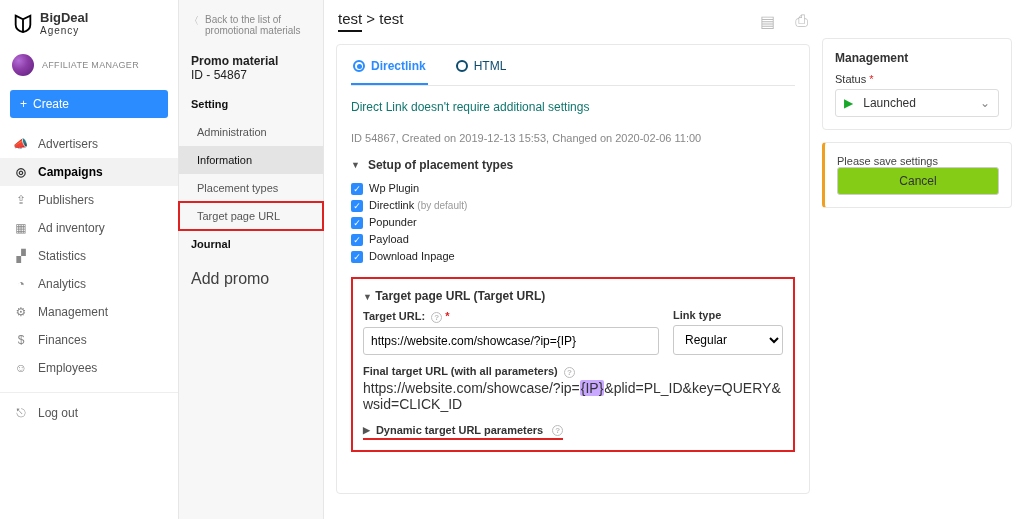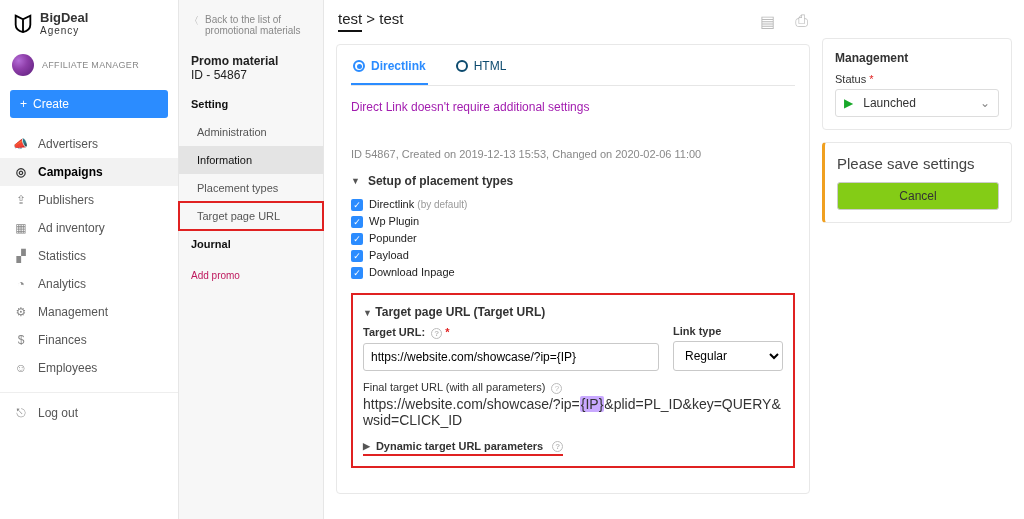--- a/index.html
+++ b/index.html
@@ -23,65 +23,65 @@
 .sidebar2{width:145px;background:#f7f7f7;border-right:1px solid #e6e6e6;padding-top:8px}
 .back{display:flex;gap:6px;padding:6px 10px 10px;font-size:10px;color:#888;cursor:pointer}
 .back .chev{font-size:10px;color:#999}
 .pm{padding:8px 12px;font-size:12px;color:#222;font-weight:bold}
 .pm .sub{font-weight:normal}
 .snav{list-style:none}
 .snav li{padding:8px 12px 8px 18px;font-size:11px;color:#555;cursor:pointer}
 .snav li.head{font-weight:bold;color:#111;padding-left:12px}
 .snav li.active{background:#e4e4e4;color:#111;font-weight:normal}
 .snav li.highlight{outline:2px solid #e02121;outline-offset:-1px}
-.addpromo{padding:12px;color:#be185d;cursor:pointer;font-size:10px}
+.addpromo{padding:12px;color:#404040;cursor:pointer;font-size:16px}
 .main{flex:1;display:flex;gap:12px;padding:0 12px 25px;overflow:hidden;background:#fff}
 .center{flex:1;display:flex;flex-direction:column;min-width:0}
 .crumbrow{display:flex;align-items:center;padding:10px 2px 6px}
 .crumb{font-size:15px;color:#222}
 .crumb .under{display:inline-block;border-bottom:2px solid #111;padding-bottom:3px}
 .headicons{margin-left:auto;display:flex;gap:20px;color:#bbb}
 .headicons span{cursor:pointer;font-size:16px}
 .panel{border:1px solid #e8e8e8;border-radius:4px;padding:14px;margin-top:6px;overflow:auto;flex:1}
 .tabs{display:flex;gap:26px;border-bottom:1px solid #e6e6e6;margin-bottom:14px}
 .tab{display:flex;align-items:center;gap:6px;padding:0 2px 10px;color:#0c4a6e;cursor:pointer;border-bottom:2px solid transparent}
 .tab.active{color:#2b8cff;border-bottom-color:#2b8cff;font-weight:bold}
 .radio{width:12px;height:12px;border:2px solid currentColor;border-radius:50%;display:inline-flex;align-items:center;justify-content:center}
 .radio.on::after{content:"";width:5px;height:5px;background:#2b8cff;border-radius:50%}
-.note{color:#a21caf;margin:4px 0 34px}
+.note{color:#0f766e;margin:4px 0 18px}
 .meta{color:#888;font-size:11px;margin-bottom:14px}
 .sect{margin-bottom:12px}
 .sect h4{font-size:12px;font-weight:bold;display:flex;align-items:center;gap:8px;margin-bottom:8px}
 .tri{font-size:9px;color:#555}
 .chklist{list-style:none}
 .chklist li{padding:2px 0;font-size:11px;color:#222}
 .cb{display:inline-block;width:12px;height:12px;background:#2b8cff;color:#fff;font-size:9px;text-align:center;line-height:12px;border-radius:2px;margin-right:6px}
 .muted{color:#999;font-size:10px}
 .redbox{border:2px solid #e02121;padding:10px;margin-top:4px}
 .row{display:flex;gap:14px;align-items:center;margin-top:6px}
 .field{flex:1}
 .field label{font-size:11px;font-weight:bold;display:block;margin-bottom:4px}
 .req{color:#e02121}
 .help{display:inline-block;width:11px;height:11px;border:1px solid #bbb;border-radius:50%;font-size:8px;color:#bbb;text-align:center;line-height:10px;margin-left:3px}
 input,select{width:100%;border:1px solid #c9c9c9;border-radius:3px;padding:6px 7px;font-size:12px;background:#fff}
 select{max-width:110px}
-.finallabel{font-size:11px;font-weight:normal;margin-top:10px}
+.finallabel{font-size:11px;font-weight:bold;margin-top:10px}
 .finalurl{font-size:14px;word-break:break-all;margin-top:2px}
 .hl{background:#c9a9ff;padding:0 1px;border-radius:2px}
 .dynrow{margin-top:12px;border-bottom:2px solid #e02121;display:inline-block;padding-bottom:2px}
 .dynrow h5{font-size:11px;font-weight:bold;display:flex;align-items:center;gap:6px}
 .rightcol{width:190px;display:flex;flex-direction:column;gap:12px;margin-top:38px}
 .card{border:1px solid #e8e8e8;border-radius:4px;padding:12px;background:#fff}
 .card h4{font-size:12px;font-weight:bold;margin-bottom:8px}
 .statuslbl{font-size:11px;margin-bottom:4px}
 .status{display:flex;align-items:center;gap:10px;border:1px solid #ddd;border-radius:3px;padding:6px 8px;cursor:pointer;font-size:12px}
 .play{color:#17a829}
 .status .chev{margin-left:auto;color:#888}
 .savecard{border-left:3px solid #f0a020}
-.savecard .msg{font-size:15px;color:#444;margin-bottom:10px}
+.savecard .msg{font-size:11px;color:#444;}
 .btnrow{display:flex;gap:8px}
 .btn{flex:1;text-align:center;border-radius:3px;padding:6px 4px;font-size:12px;cursor:pointer}
 .btn.cancel{border:1px solid #ccc;background:#84cc16}
 .btn.save{background:#2b8cff;color:#fff;border:2px solid #e02121}
 </style>
 </head>
 <body>
 
 <div class="app">
  <aside class="sidebar1">
@@ -187,22 +187,22 @@
     </div>
     <div class="note">Direct Link doesn't require additional settings</div>
     <div class="meta">ID 54867, Created on 2019-12-13 15:53, Changed on 2020-02-06 11:00</div>
 
     <div class="sect">
      <h4>
               <span class="tri">▼</span>
               <span>Setup of placement types</span>
             </h4>
      <ul class="chklist">
+      <li><span class="cb">✓</span><span>Wp Plugin</span></li>
       <li><span class="cb">✓</span><span>Directlink</span> <span class="muted">(by default)</span></li>
-      <li><span class="cb">✓</span><span>Wp Plugin</span></li>
       <li><span class="cb">✓</span><span>Popunder</span></li>
       <li><span class="cb">✓</span><span>Payload</span></li>
       <li><span class="cb">✓</span><span>Download Inpage</span></li>
      </ul>
     </div>
 
     <div class="redbox">
      <h4 style="margin-bottom:6px"><span class="tri">▼</span> <span>Target page URL (Target URL)</span></h4>
      <div class="row">
       <div class="field">

